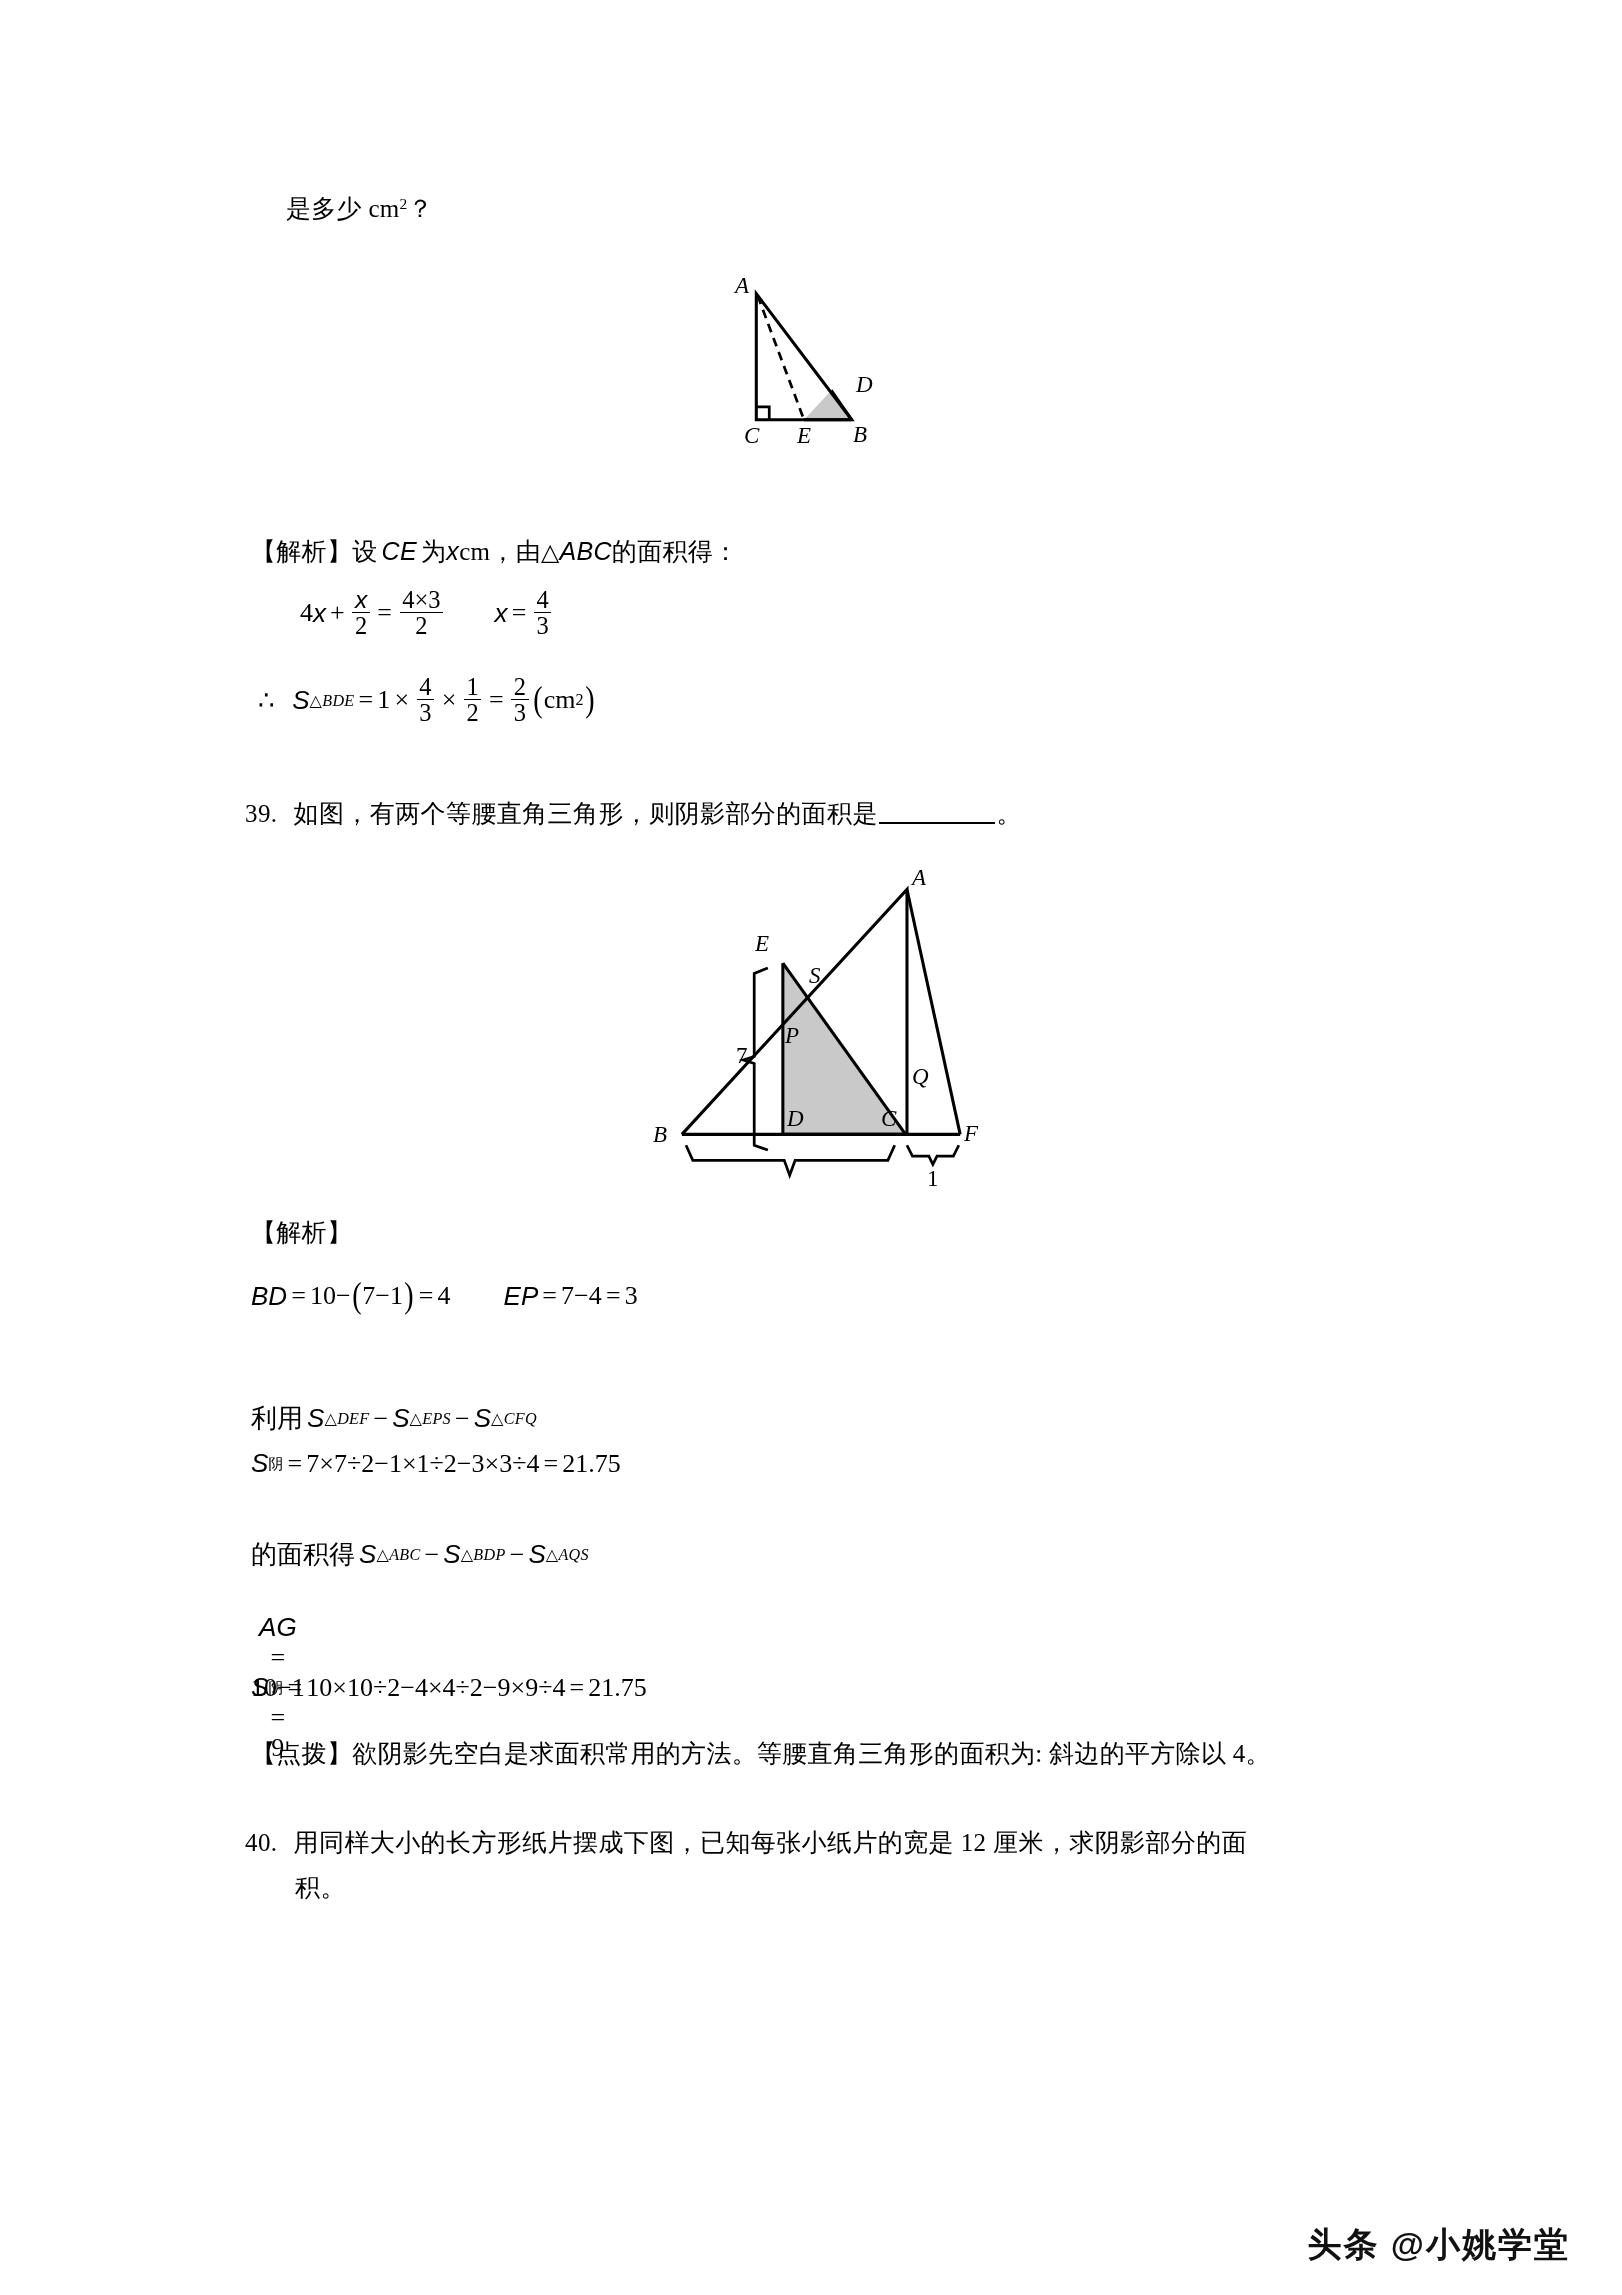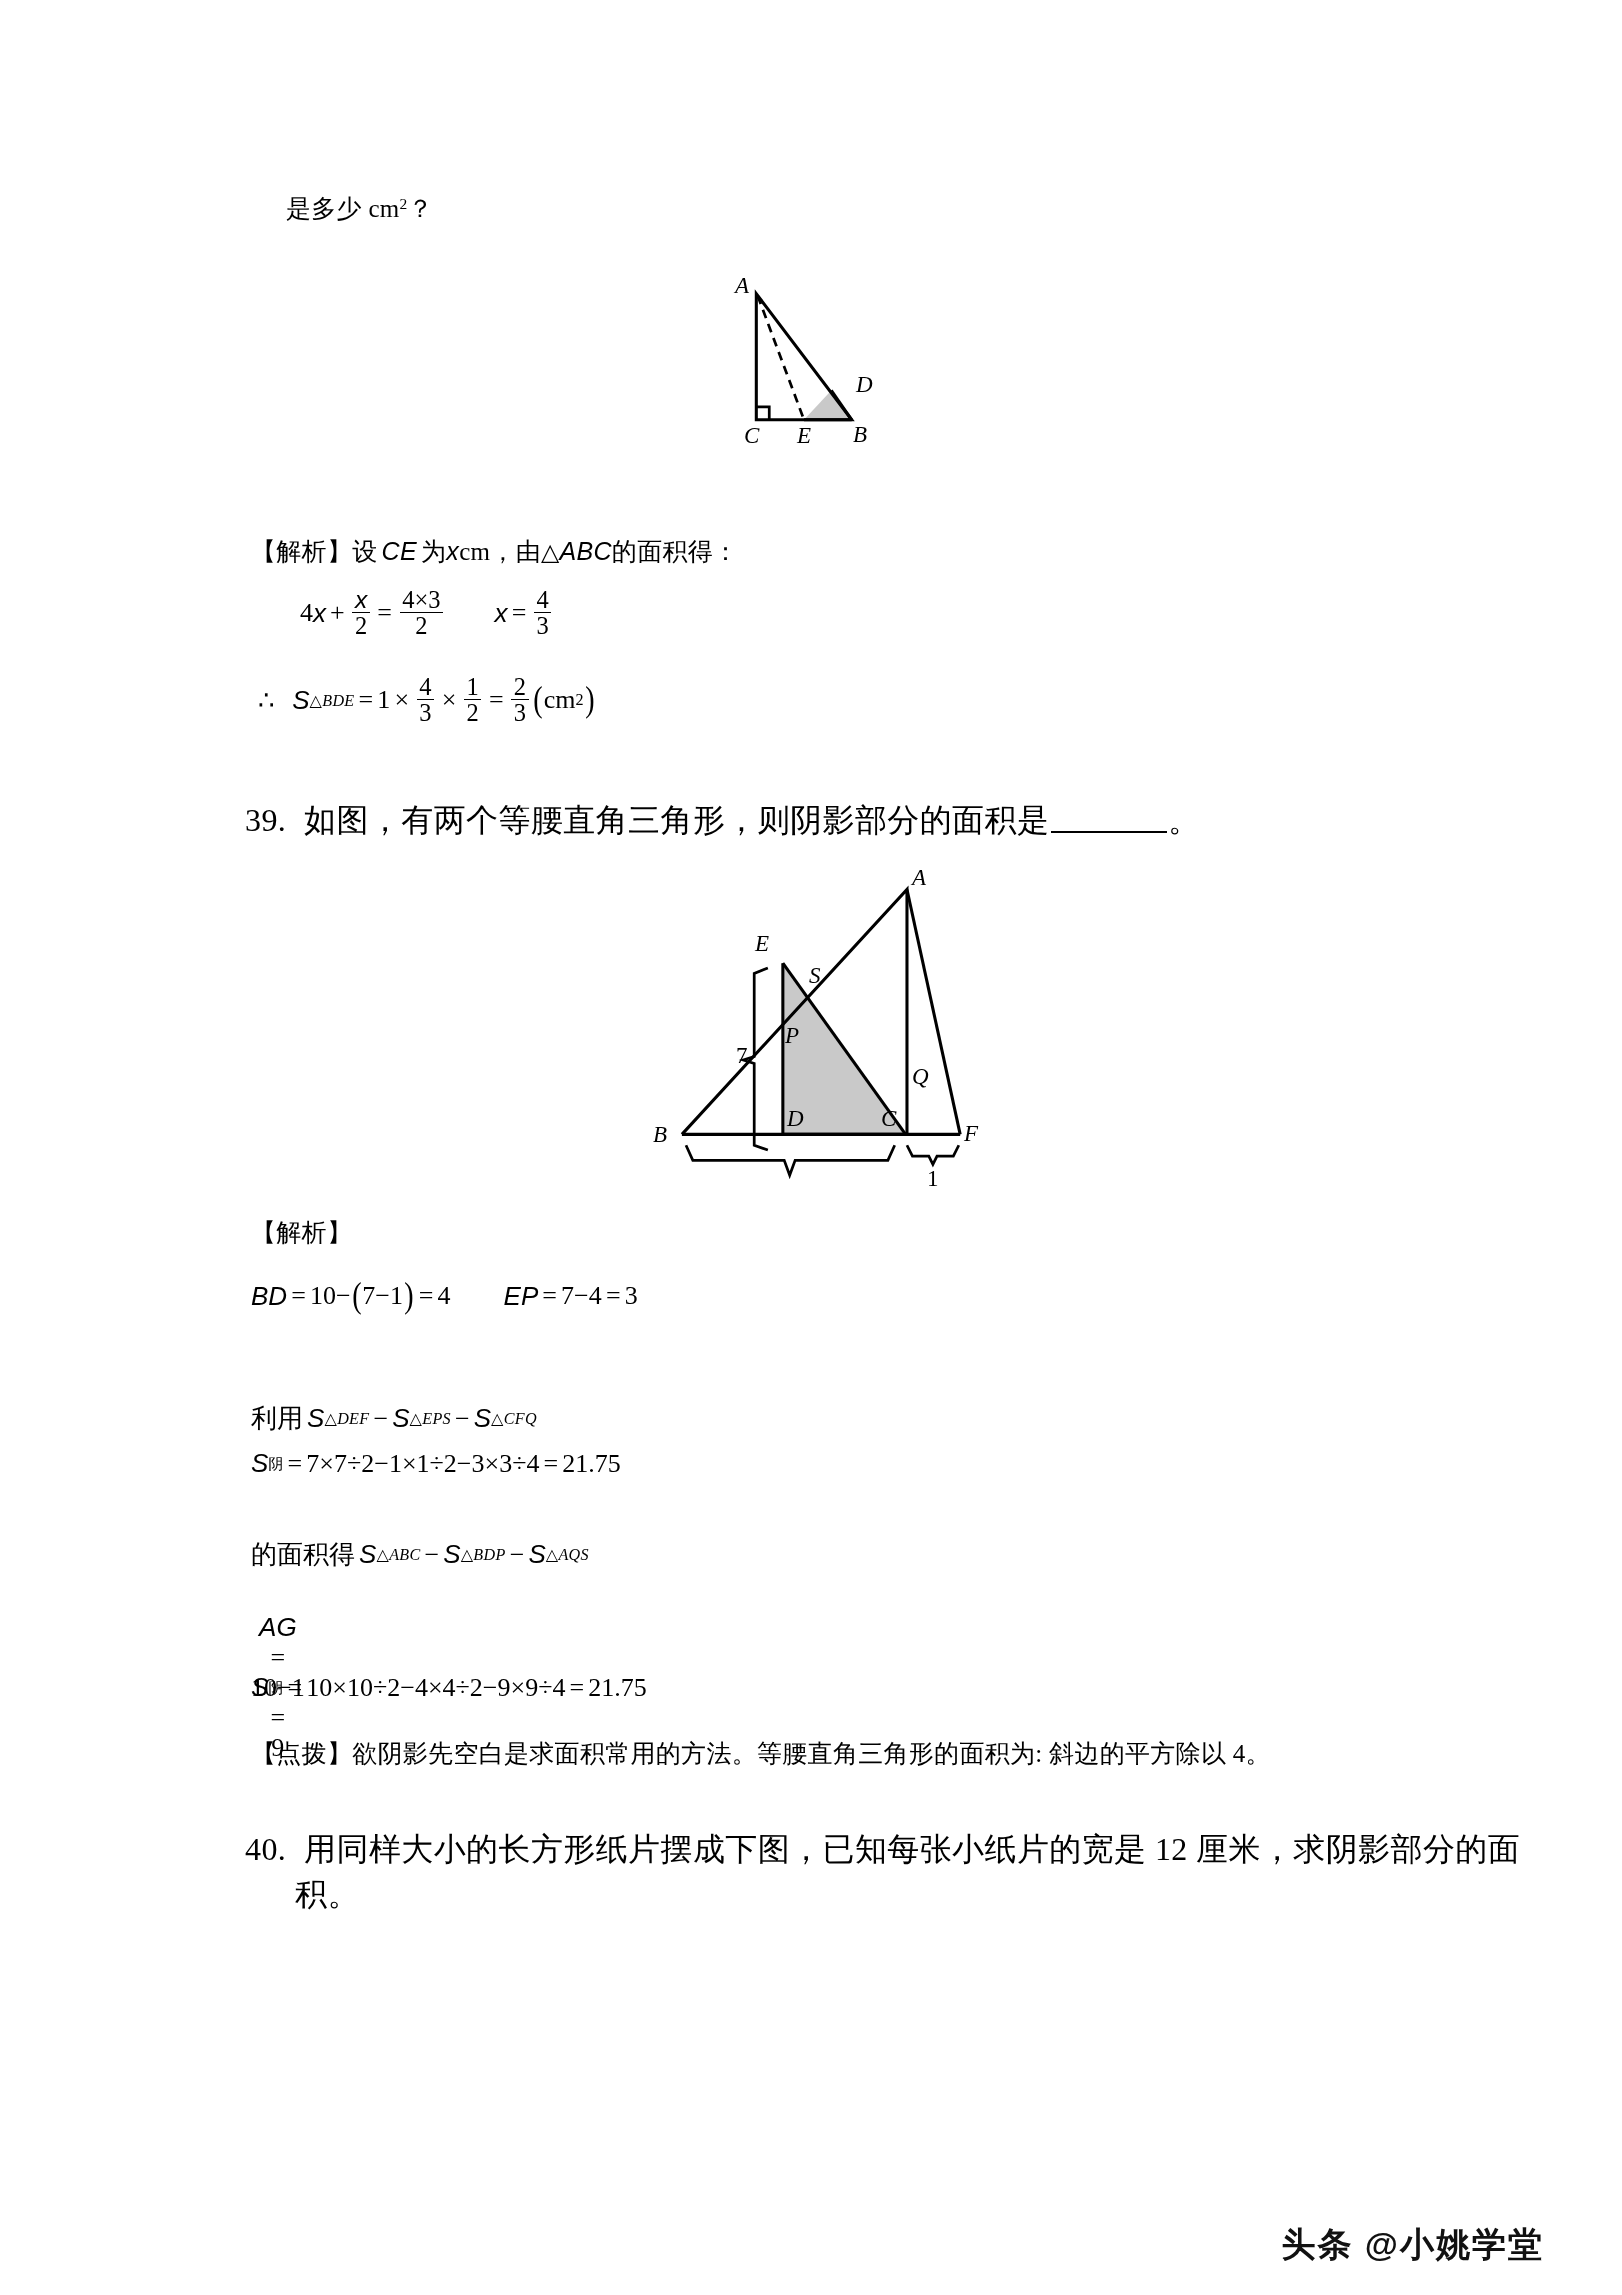--- a/index.html
+++ b/index.html
@@ -26,21 +26,21 @@
 
   .cn {
     font-family: "Liberation Serif", "DejaVu Serif", serif;
     font-size: 25px;
     line-height: 1.55;
     letter-spacing: 0.3px;
     white-space: nowrap;
   }
 
   .qtext {
-    font-size: 32px;
+    font-size: 25px;
     line-height: 1.7;
     letter-spacing: 0.4px;
   }
 
   .mi { font-style: italic; font-family: Liberation Sans, sans-serif; }
   .mu { font-style: normal; }
 
   .math {
     font-size: 26px;
     font-family: "Liberation Serif", "DejaVu Serif", serif;
@@ -110,21 +110,21 @@
     font-family: "Liberation Serif", "DejaVu Serif", serif;
     font-size: 23px;
     line-height: 1;
     white-space: nowrap;
   }
   .lbl.num { font-style: normal; }
 
   
   .footer {
     position: absolute;
-    right: 79px;
+    right: 53px;
     bottom: 27px;
     font-size: 34px;
     font-weight: bold;
     font-family: "Liberation Sans", "DejaVu Sans", sans-serif;
     letter-spacing: 2px;
     color: #111;
     white-space: nowrap;
   }
 </style>
 </head>

